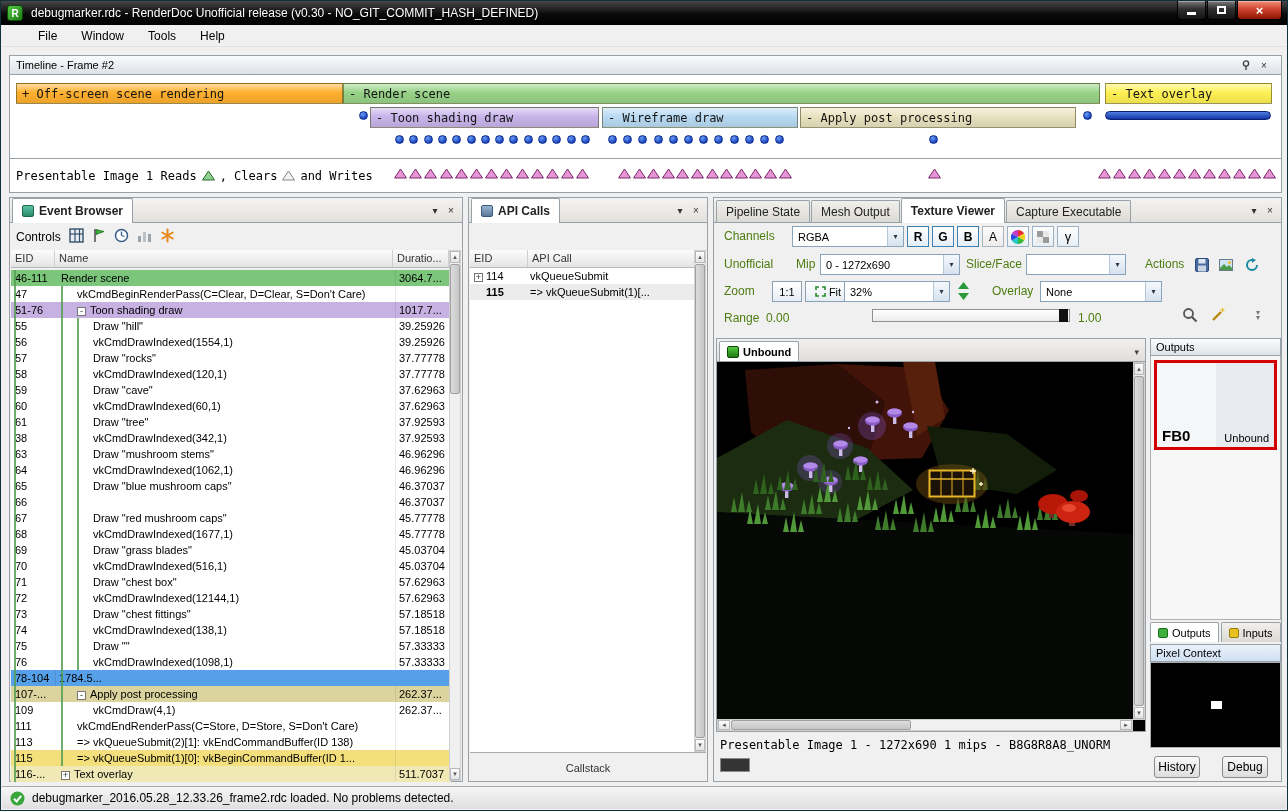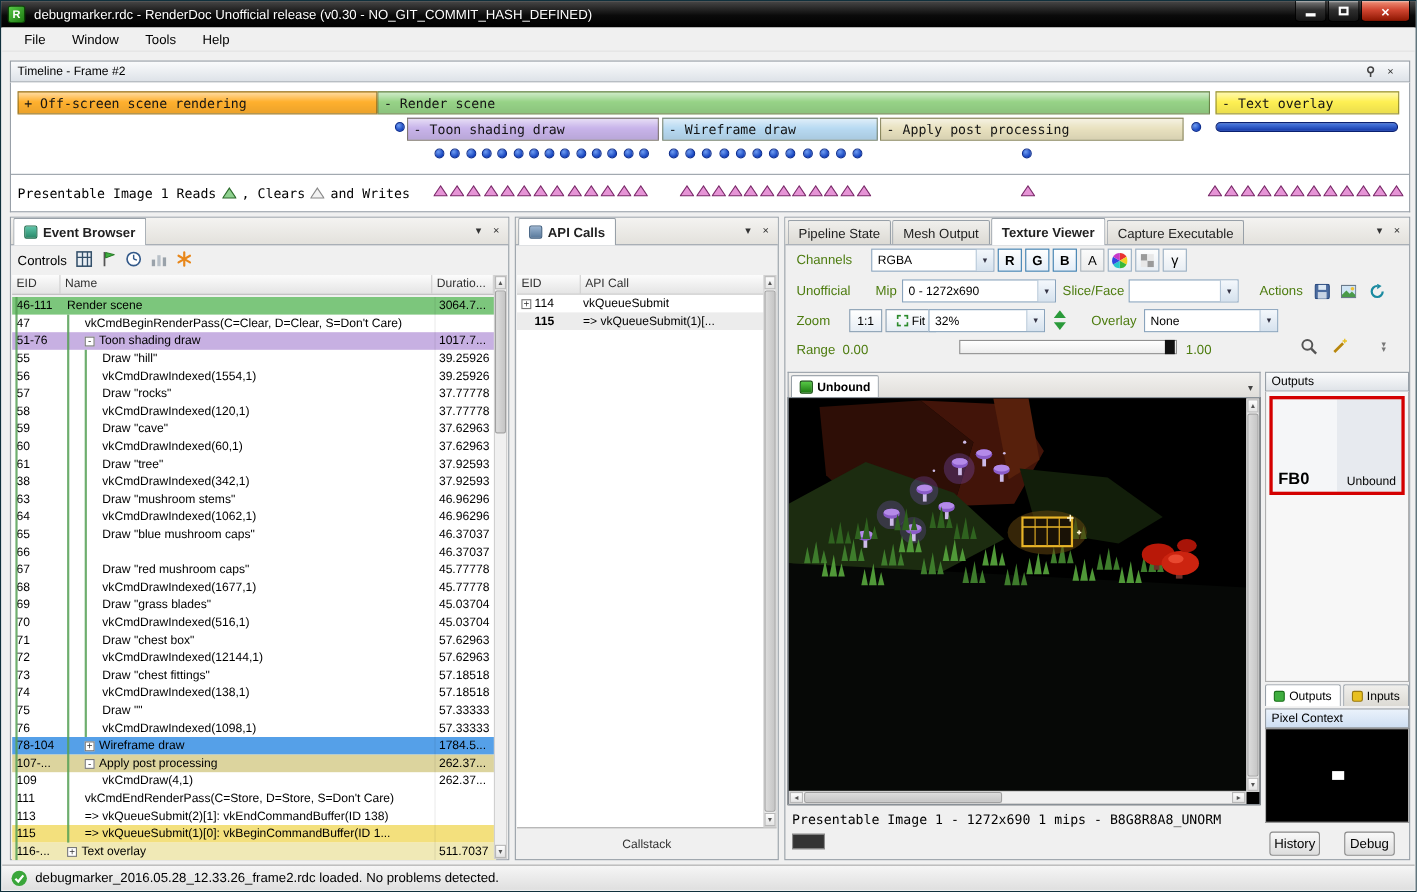--- a/index.html
+++ b/index.html
@@ -14,21 +14,21 @@
   #titlebar .logo { width:16px; height:16px; margin:0 8px 0 6px; border-radius:3px; background:linear-gradient(135deg,#57c946,#1d7a12); border:1px solid #0c4a06; color:#fff; font-size:10px; font-weight:bold; display:flex; align-items:center; justify-content:center; }
   #titlebar .title { color:#fff; font-size:12px; text-shadow:0 1px 1px #000; }
   .win-btns { position:absolute; right:5px; top:0; display:flex; }
   .win-btn { width:29px; height:19px; margin-left:1px; border:1px solid #000; border-top:none; border-radius:0 0 4px 4px; background:linear-gradient(#7b7b7b,#2e2e2e 45%,#141414); display:flex; align-items:center; justify-content:center; color:#fff; box-shadow:inset 0 1px 0 rgba(255,255,255,.35); }
   .win-btn.close { width:45px; background:linear-gradient(#f09078,#cf4530 45%,#8c1500); }
   .glyph-min { width:9px; height:3px; background:#fff; margin-top:7px; }
   .glyph-max { width:9px; height:8px; border:2px solid #fff; }
   .glyph-close { font-size:13px; font-weight:bold; line-height:1; }
 
   
-  #menubar { position:absolute; left:1px; top:24px; right:1px; height:22px; background:#f0f0f0; display:flex; align-items:center; padding-left:8px; border-bottom:1px solid #e2e2e2; }
+  #menubar { position:absolute; left:1px; top:24px; right:1px; height:22px; background:#f0f0f0; display:flex; align-items:center; padding-left:24px; border-bottom:1px solid #e2e2e2; }
   .menu-item { padding:4px 12px; font-size:12px; }
 
   
   .dock-header { position:absolute; height:20px; background:linear-gradient(#fafbfc,#dde2e8); border:1px solid #98a0a8; font-size:11px; display:flex; align-items:center; padding:0 6px; }
   .hdr-btn { width:16px; height:14px; display:flex; align-items:center; justify-content:center; color:#333; font-size:10px; }
   .tabbar { position:absolute; left:0; right:0; top:0; height:25px; background:linear-gradient(#f4f3f1,#e3e1dc); border-bottom:1px solid #98a0a8; display:flex; align-items:flex-end; padding-left:2px; }
   .tab { height:22px; display:flex; align-items:center; gap:5px; padding:0 9px; font-size:12px; border:1px solid #98a0a8; border-bottom:none; border-radius:2px 2px 0 0; background:linear-gradient(#f0efec,#dcdad4); margin-right:1px; color:#222; white-space:nowrap; }
   .tab.active { background:#fff; height:25px; margin-bottom:-1px; font-weight:bold; }
   .tab-icon { width:12px; height:12px; border-radius:2px; }
   .tabbar-btns { margin-left:auto; display:flex; align-items:center; height:100%; padding-right:3px; }
@@ -480,21 +480,20 @@
           <div class="ev-name" style="padding-left: 38px;"><span>Draw ""</span></div>
           <div class="ev-dur">57.33333</div>
         </div>
         <div class="ev-row">
           <div class="ev-eid">76</div>
           <div class="ev-name" style="padding-left: 38px;"><span>vkCmdDrawIndexed(1098,1)</span></div>
           <div class="ev-dur">57.33333</div>
         </div>
         <div class="ev-row" style="background-color: rgb(85, 160, 232);">
           <div class="ev-eid">78-104</div>
-          <div class="ev-name" style="padding-left: 22px;"><span class="expander">+</span><span>Wireframe draw</span></div>
           <div class="ev-dur">1784.5...</div>
         </div>
         <div class="ev-row" style="background-color: rgb(220, 212, 158);">
           <div class="ev-eid">107-...</div>
           <div class="ev-name" style="padding-left: 22px;"><span class="expander">-</span><span>Apply post processing</span></div>
           <div class="ev-dur">262.37...</div>
         </div>
         <div class="ev-row">
           <div class="ev-eid">109</div>
           <div class="ev-name" style="padding-left: 38px;"><span>vkCmdDraw(4,1)</span></div>

